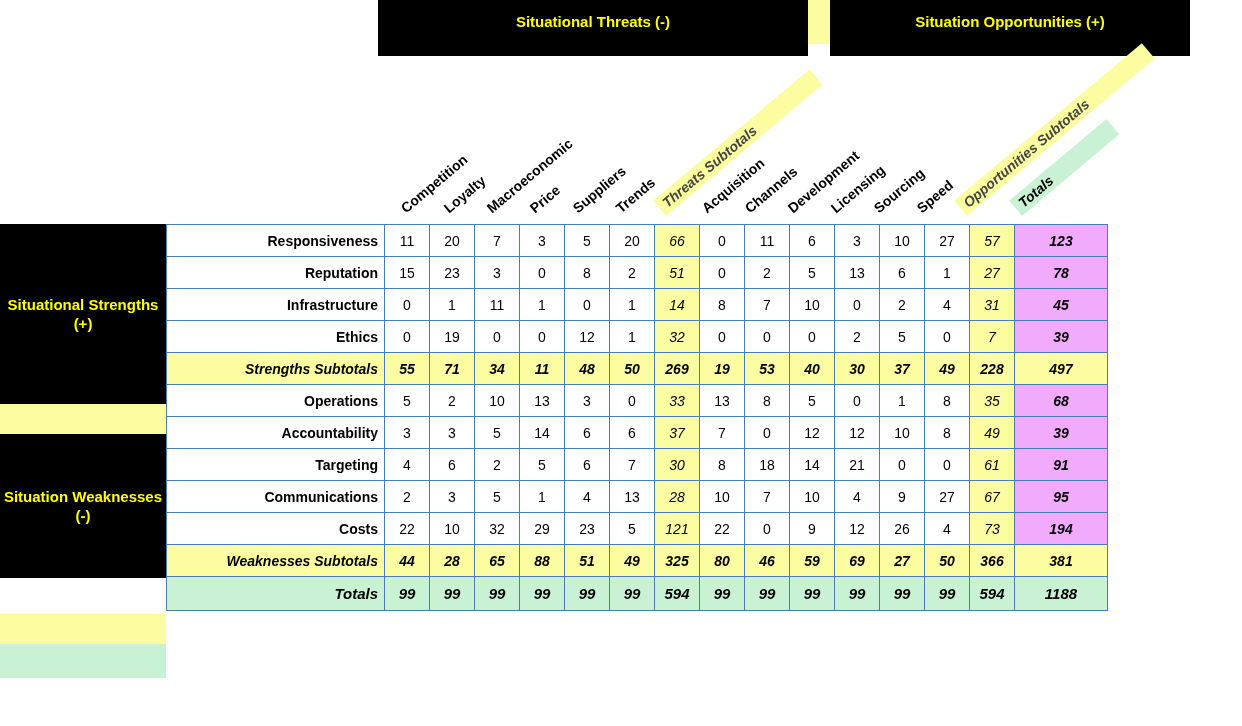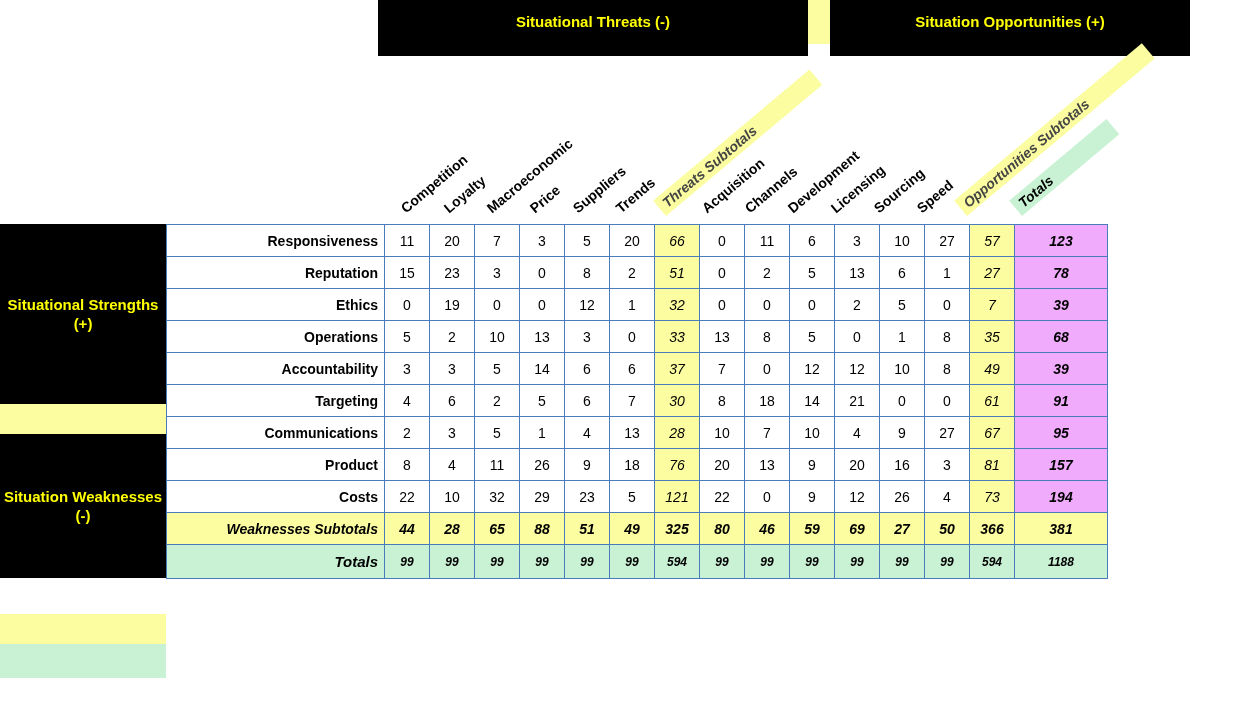--- a/index.html
+++ b/index.html
@@ -40,21 +40,21 @@
   }
   table.grid td.rowhead{
     width:210px;
     font-weight:700;
     padding-right:6px;
     text-align:right;
   }
   table.grid td.sub{background:#fbfda0;font-style:italic;}
   table.grid td.tot{background:#f0abfc;font-style:italic;font-weight:700;}
   table.grid tr.subrow td{background:#fbfda0;font-style:italic;font-weight:700;}
-  table.grid tr.totrow td{background:#c9f2d4;font-style:italic;font-weight:700;font-size:12px;}
+  table.grid tr.totrow td{background:#c9f2d4;font-style:italic;font-weight:700;font-size:15px;}
   table.grid tr.totrow td.rowhead{font-size:15px;}
   td.totcol{width:90px !important;font-weight:700;}
 </style>
 </head>
 <body>
 <div class="wrap">
 
 <div class="tophead" style="left:378px;width:430px">Situational Threats (-)</div>
 <div class="yellowbar" style="left:808px;width:22px"></div>
 <div class="tophead" style="left:830px;width:360px">Situation Opportunities (+)</div>
@@ -120,36 +120,72 @@
   <td>0</td>
           <td>2</td>
           <td>5</td>
           <td>13</td>
           <td>6</td>
           <td>1</td>
   <td class="sub">27</td>
   <td class="tot totcol">78</td>
 </tr>
 <tr>
+  <td class="rowhead">Infrastructure</td>
+  <td>0</td>
+          <td>1</td>
+          <td>11</td>
+          <td>1</td>
+          <td>0</td>
+          <td>1</td>
+  <td class="sub">14</td>
+  <td>8</td>
+          <td>7</td>
+          <td>10</td>
+          <td>0</td>
+          <td>2</td>
+          <td>4</td>
+  <td class="sub">31</td>
+  <td class="tot totcol">45</td>
+</tr>
+<tr>
   <td class="rowhead">Ethics</td>
   <td>0</td>
           <td>19</td>
           <td>0</td>
           <td>0</td>
           <td>12</td>
           <td>1</td>
   <td class="sub">32</td>
   <td>0</td>
           <td>0</td>
           <td>0</td>
           <td>2</td>
           <td>5</td>
           <td>0</td>
   <td class="sub">7</td>
   <td class="tot totcol">39</td>
+</tr>
+<tr class="subrow">
+  <td class="rowhead">Strengths Subtotals</td>
+  <td>55</td>
+          <td>71</td>
+          <td>34</td>
+          <td>11</td>
+          <td>48</td>
+          <td>50</td>
+  <td>269</td>
+  <td>19</td>
+          <td>53</td>
+          <td>40</td>
+          <td>30</td>
+          <td>37</td>
+          <td>49</td>
+  <td>228</td>
+  <td class="totcol">497</td>
 </tr>
 
 <tr>
   <td class="rowhead">Operations</td>
   <td>5</td>
           <td>2</td>
           <td>10</td>
           <td>13</td>
           <td>3</td>
           <td>0</td>
@@ -209,38 +245,20 @@
           <td>13</td>
   <td class="sub">28</td>
   <td>10</td>
           <td>7</td>
           <td>10</td>
           <td>4</td>
           <td>9</td>
           <td>27</td>
   <td class="sub">67</td>
   <td class="tot totcol">95</td>
-</tr>
-<tr>
-  <td class="rowhead">Product</td>
-  <td>8</td>
-          <td>4</td>
-          <td>11</td>
-          <td>26</td>
-          <td>9</td>
-          <td>18</td>
-  <td class="sub">76</td>
-  <td>20</td>
-          <td>13</td>
-          <td>9</td>
-          <td>20</td>
-          <td>16</td>
-          <td>3</td>
-  <td class="sub">81</td>
-  <td class="tot totcol">157</td>
 </tr>
 <tr>
   <td class="rowhead">Costs</td>
   <td>22</td>
           <td>10</td>
           <td>32</td>
           <td>29</td>
           <td>23</td>
           <td>5</td>
   <td class="sub">121</td>

